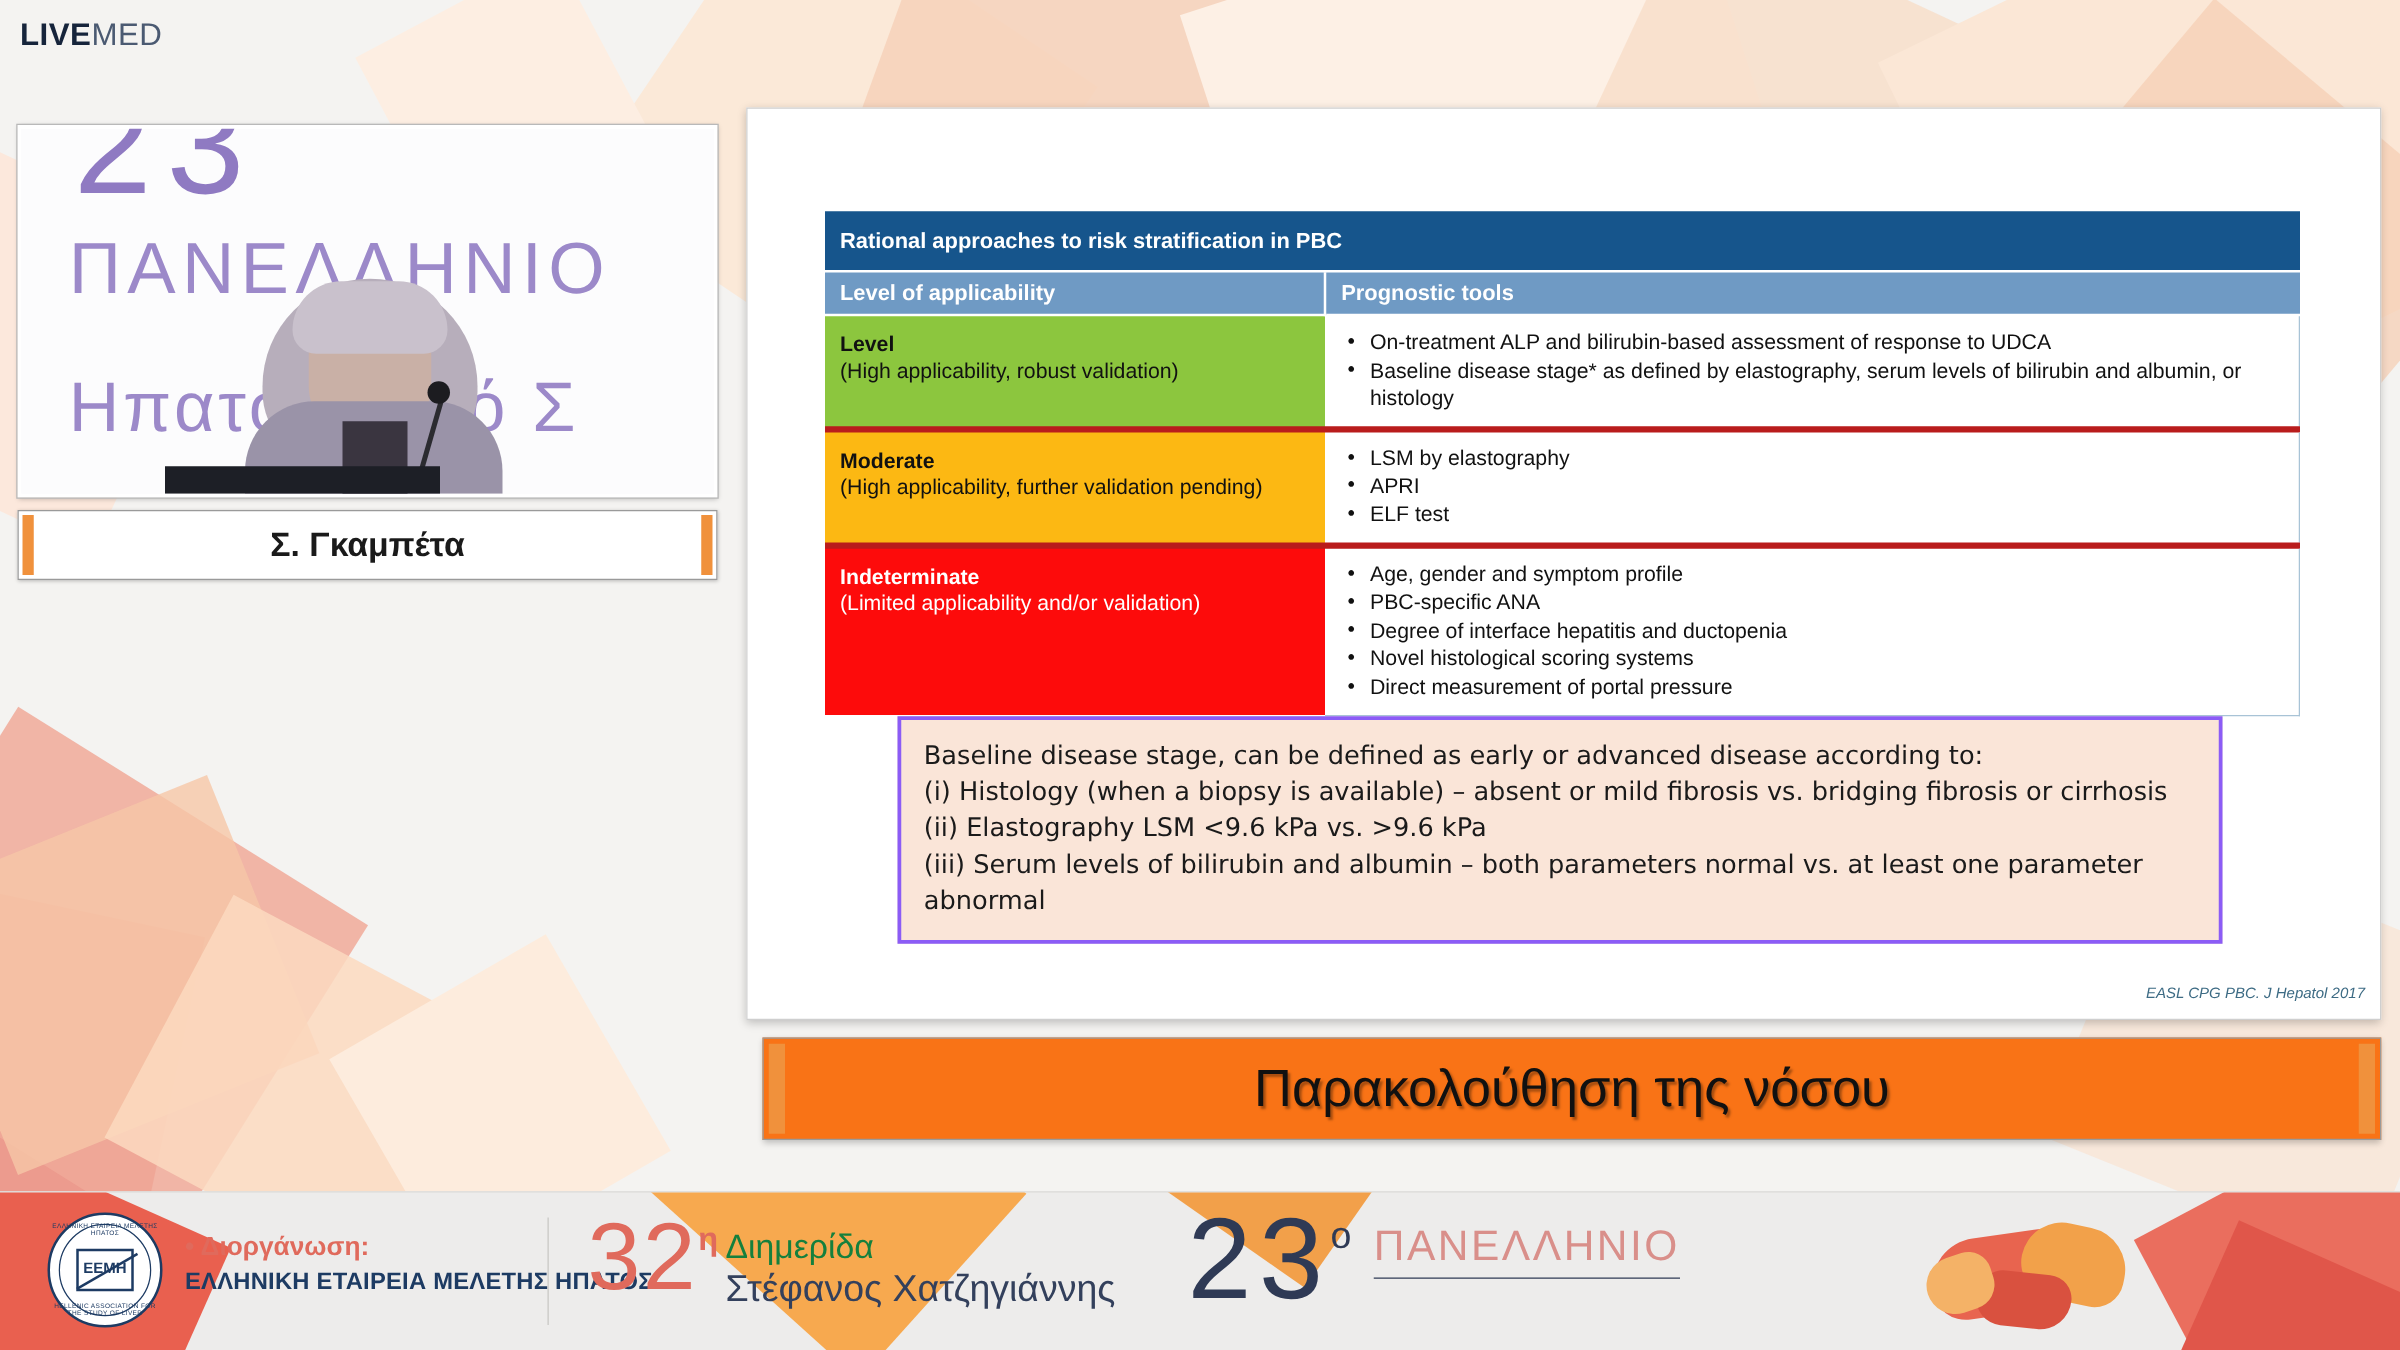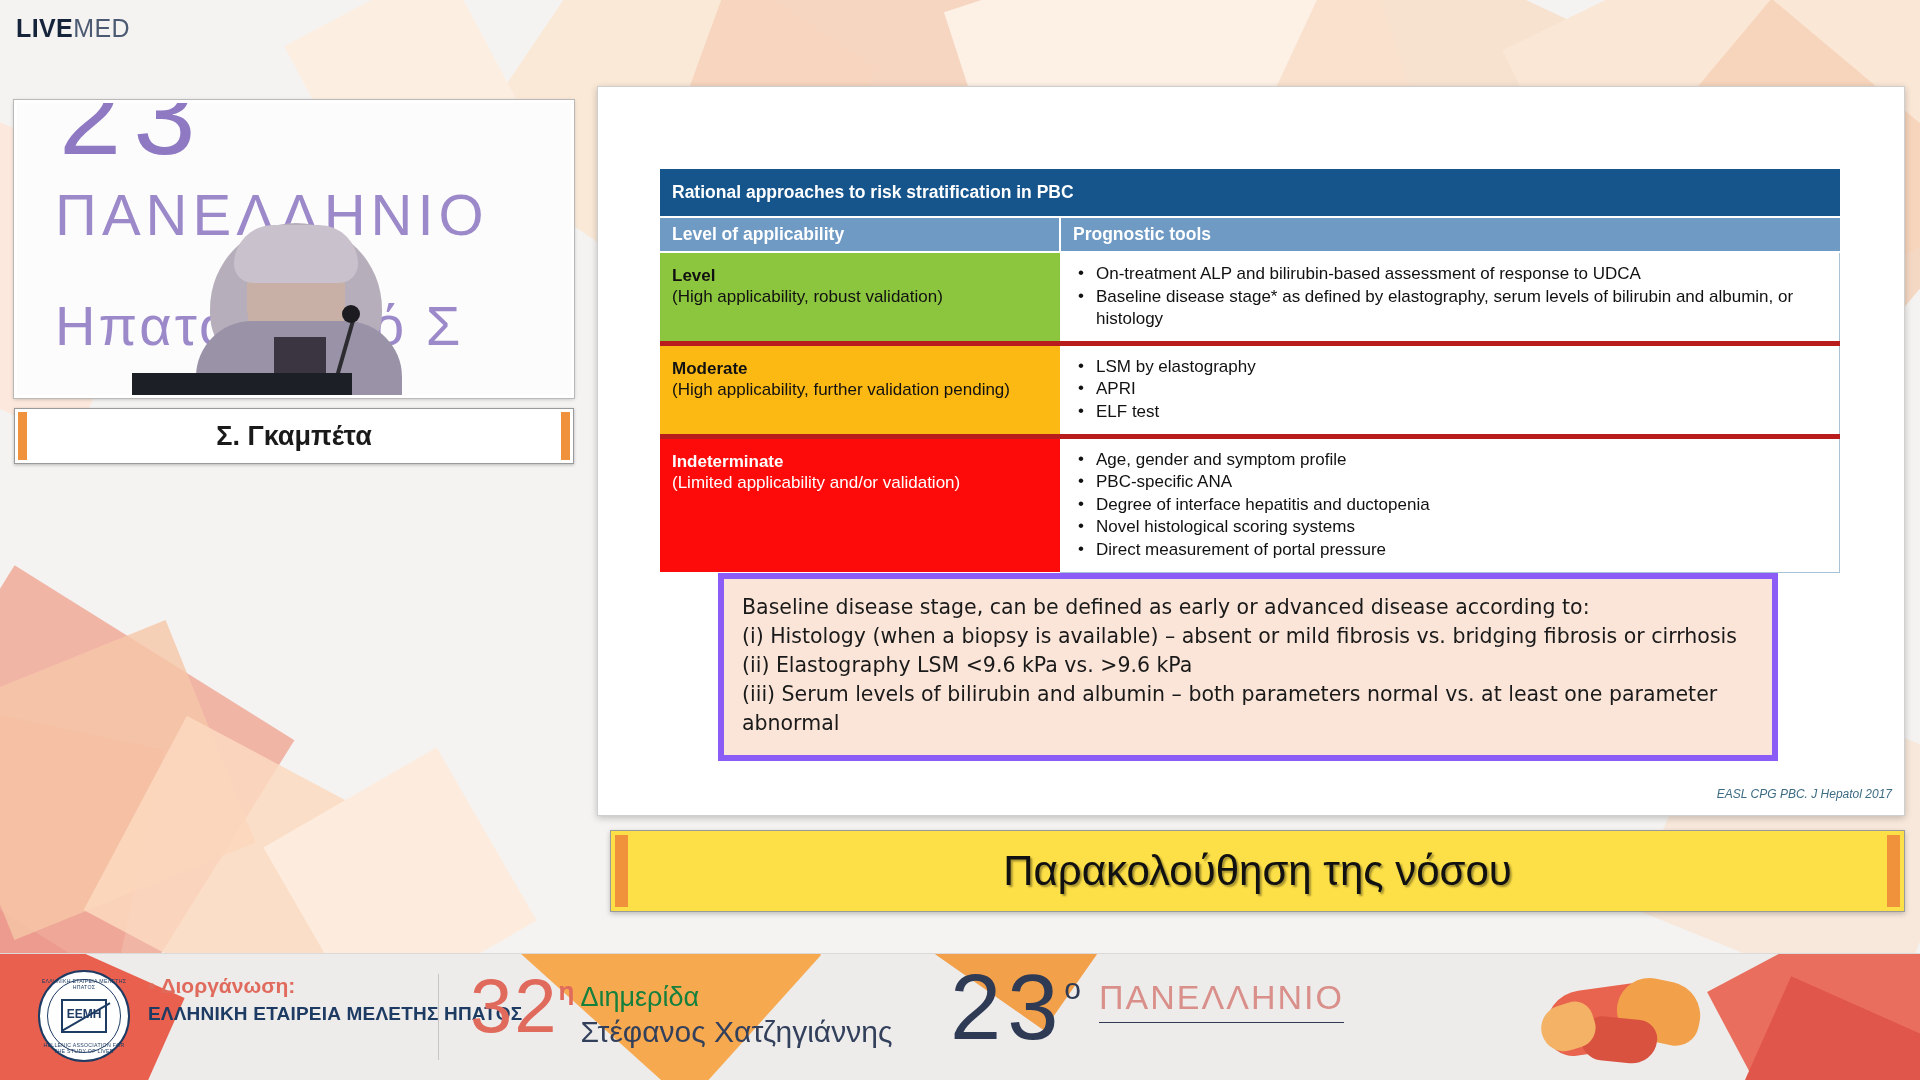--- a/index.html
+++ b/index.html
@@ -94,33 +94,33 @@
   .lvl.mod  { background:#fcb813; color:#111; }
   .lvl.ind  { background:#fd0b0b; color:#ffffff; }
   .tools { background:#ffffff; padding:10px 14px; border-bottom:1px solid #a8c3d6; border-right:1px solid #a8c3d6; }
   .tools ul { list-style:none; }
   .tools li { font-size:17px; line-height:1.33; color:#111; padding-left:22px; position:relative; }
   .tools li::before { content:"•"; position:absolute; left:4px; top:-1px; font-size:17px; }
   .rowsep td { border-top:5px solid #b91c1c; }
 
   .callout {
     position:absolute; left:120px; top:486px; width:1060px;
-    background:#fae5d8; border:6px solid #8b5cf6; padding:14px 18px 16px 18px;
+    background:#fae5d8; border:3px solid #8b5cf6; padding:14px 18px 16px 18px;
   }
   .callout p { font-size:20.5px; line-height:1.42; color:#1a1a1a; font-family:"DejaVu Sans", sans-serif; }
 
   .citation {
     position:absolute; right:12px; bottom:14px; font-style:italic;
     font-size:12px; color:#3d6b84;
   }
 
   
   .title-bar {
     position:absolute; left:610px; top:830px; width:1295px; height:82px;
-    background:#fde047; border:1px solid #9a9a9a; z-index:5;
+    background:#f97316; border:1px solid #9a9a9a; z-index:5;
     display:flex; align-items:center; justify-content:center;
     box-shadow: 0 2px 5px rgba(0,0,0,.22);
   }
   .title-bar::before, .title-bar::after {
     content:""; position:absolute; top:4px; bottom:4px; width:13px; background:#f0913c;
   }
   .title-bar::before { left:4px; }
   .title-bar::after  { right:4px; }
   .title-bar span { font-size:42px; color:#111; text-shadow: 2px 2px 2px rgba(0,0,0,.35); }
 
@@ -142,21 +142,21 @@
     background:#ffffff; border:2px solid #1d3b63; display:flex; align-items:center; justify-content:center;
   }
   .f-seal .ring { position:absolute; inset:7px; border-radius:50%; border:1px solid #1d3b63; }
   .f-seal .box { width:46px; height:34px; border:2px solid #1d3b63; position:relative; }
   .f-seal .box::after{ content:""; position:absolute; left:-1px; bottom:-1px; width:56px; height:2px; background:#1d3b63; transform:rotate(-30deg); transform-origin:left bottom;}
   .f-seal .eemh { position:absolute; top:6px; left:0; right:0; text-align:center; font-size:12px; font-weight:bold; color:#1d3b63;}
   .f-seal .mini { position:absolute; font-size:5.2px; color:#1d3b63; letter-spacing:.3px; width:100%; text-align:center;}
   .f-seal .mini.top { top:6px; }
   .f-seal .mini.bot { bottom:6px; }
 
-  .f-org-txt { position:absolute; left:148px; top:20px; }
+  .f-org-txt { position:absolute; left:148px; top:32px; }
   .f-org-txt .l1 { font-size:21px; font-weight:bold; color:#e06a5c; }
   .f-org-txt .l2 { font-size:19px; font-weight:bold; color:#1d3b63; letter-spacing:.2px; margin-top:5px;}
   .f-div { position:absolute; top:20px; width:1px; height:86px; background:#c8c6c4; }
 
   .f-32 { position:absolute; left:470px; top:16px; display:flex; align-items:flex-start;}
   .f-32 .num { font-size:76px; color:#e06a5c; font-weight:300; line-height:.95; letter-spacing:2px; }
   .f-32 .sup { font-size:26px; color:#e06a5c; font-weight:bold; margin-top:6px;}
   .f-32 .txt { margin-left:6px; margin-top:12px; }
   .f-32 .t1 { font-size:27px; color:#15803d; font-weight:300; }
   .f-32 .t2 { font-size:30px; color:#33405c; font-weight:300; margin-top:2px;}

